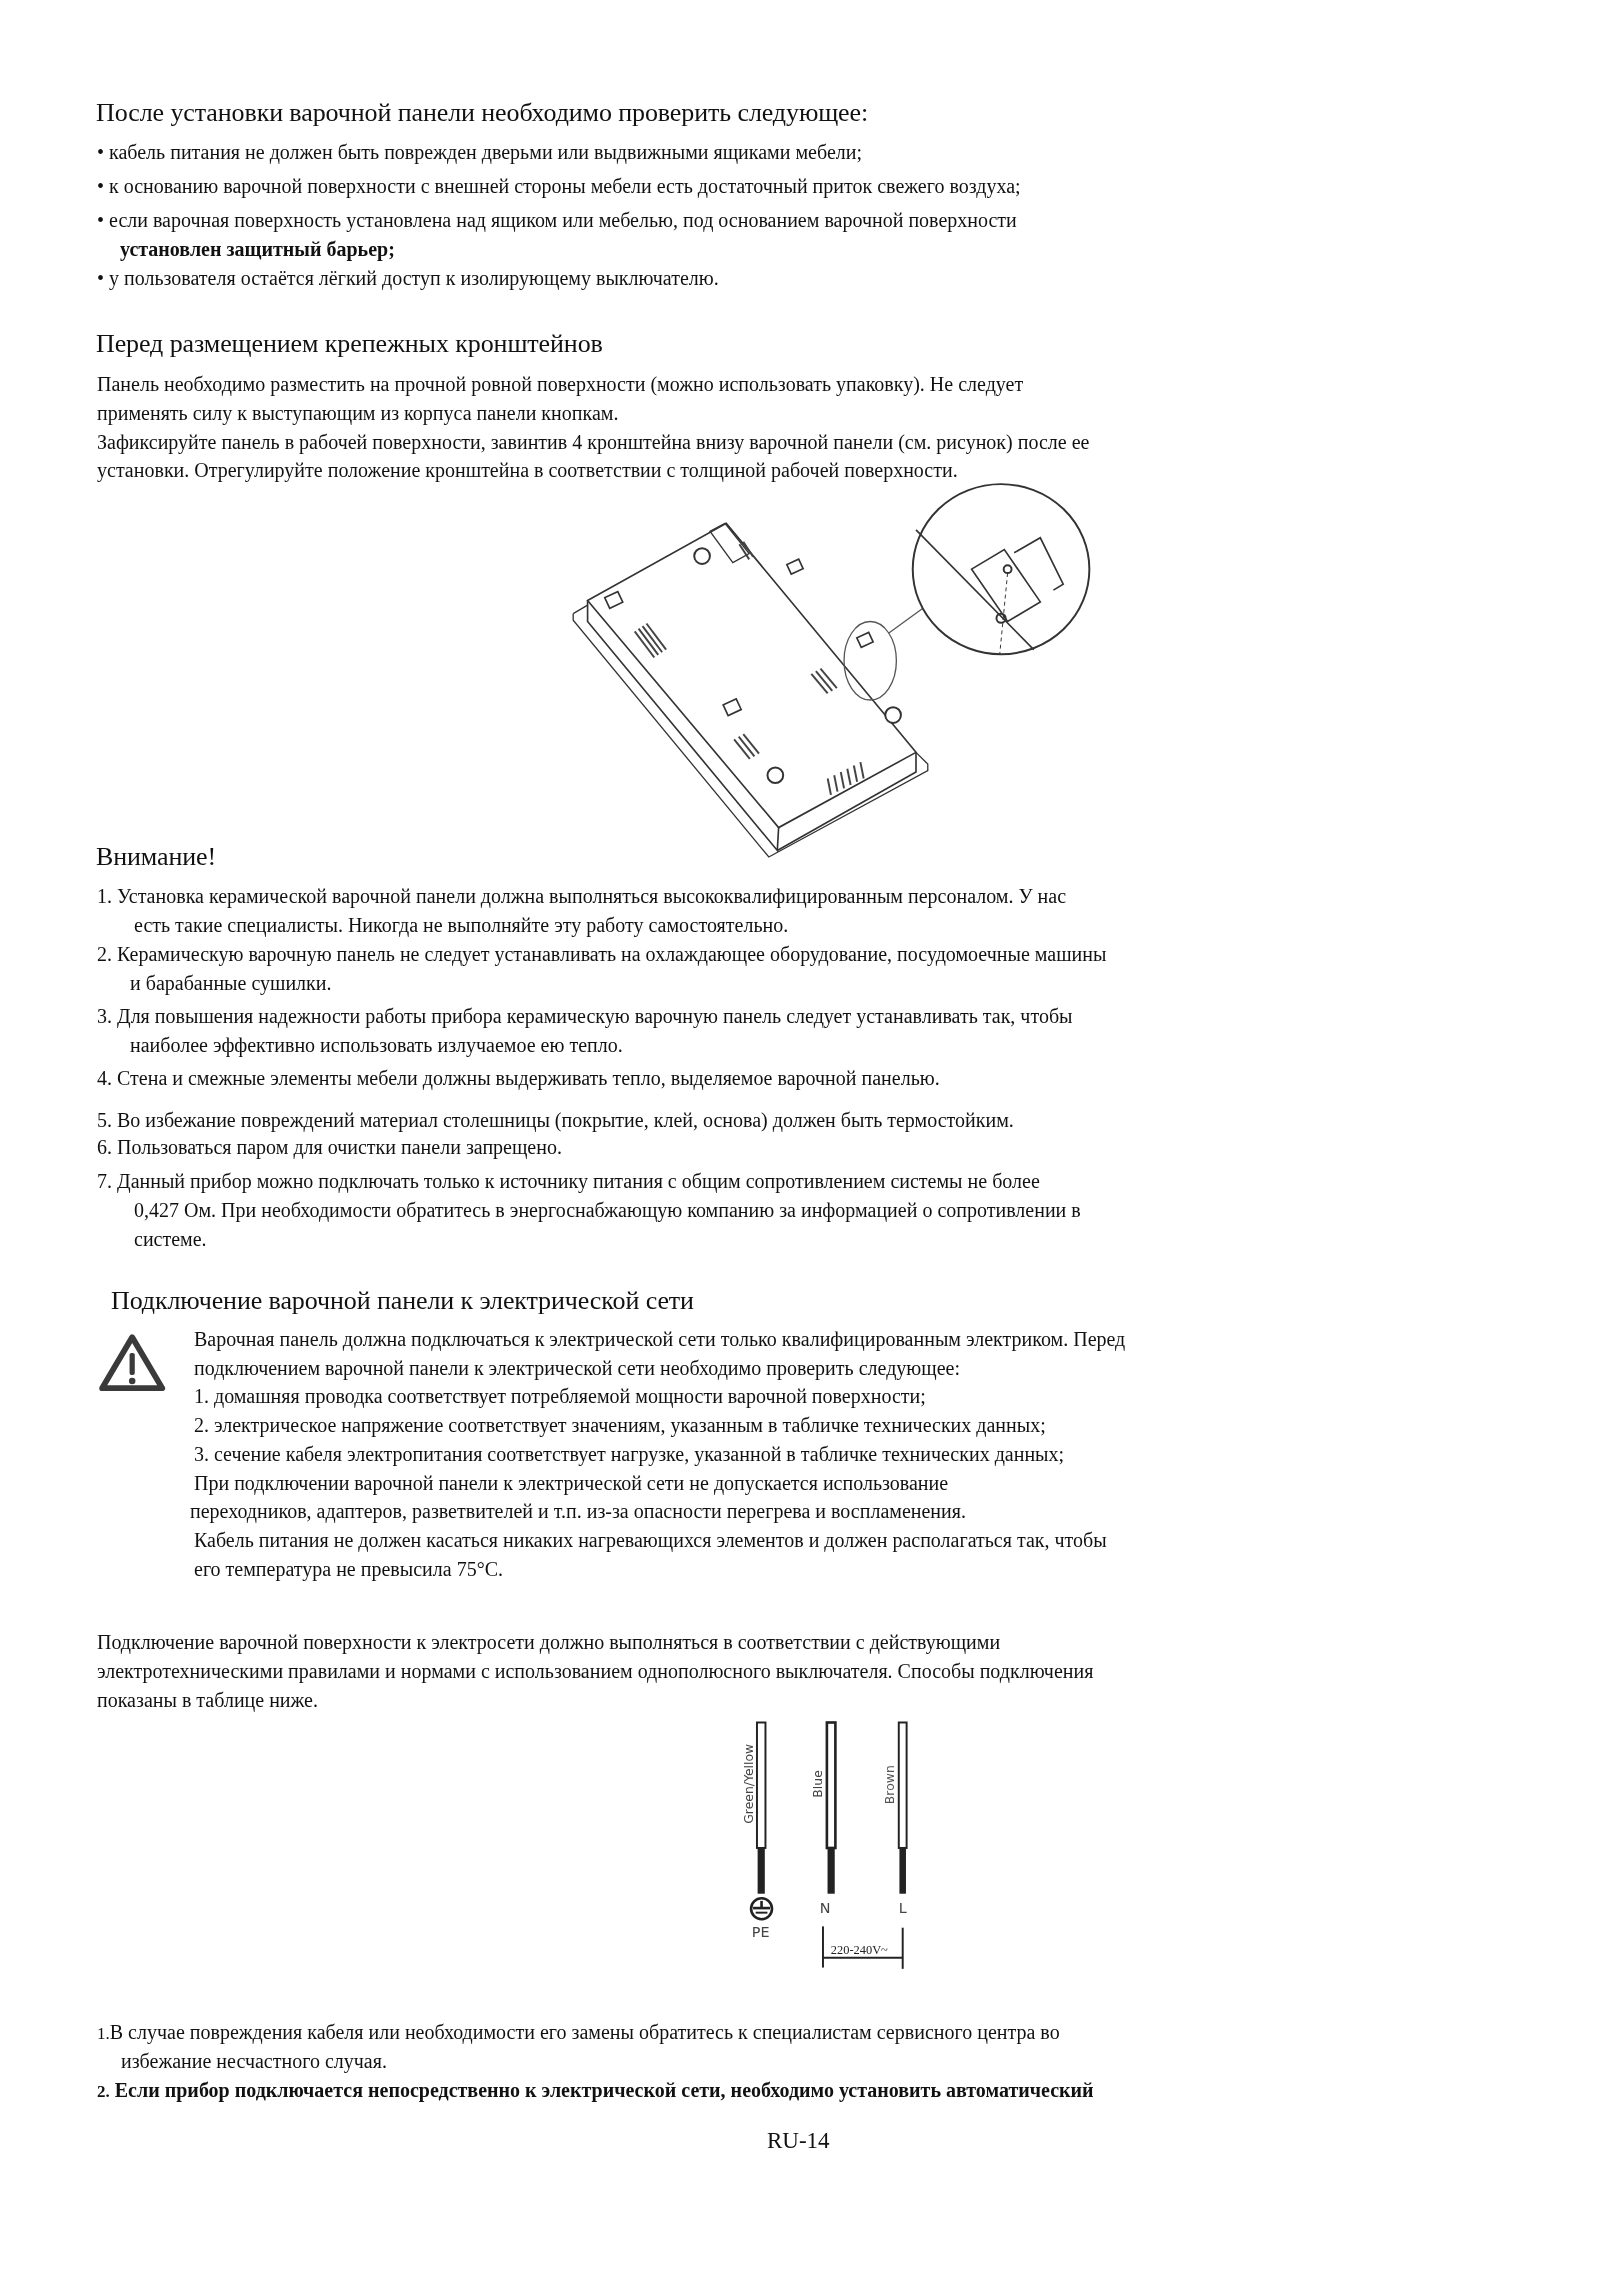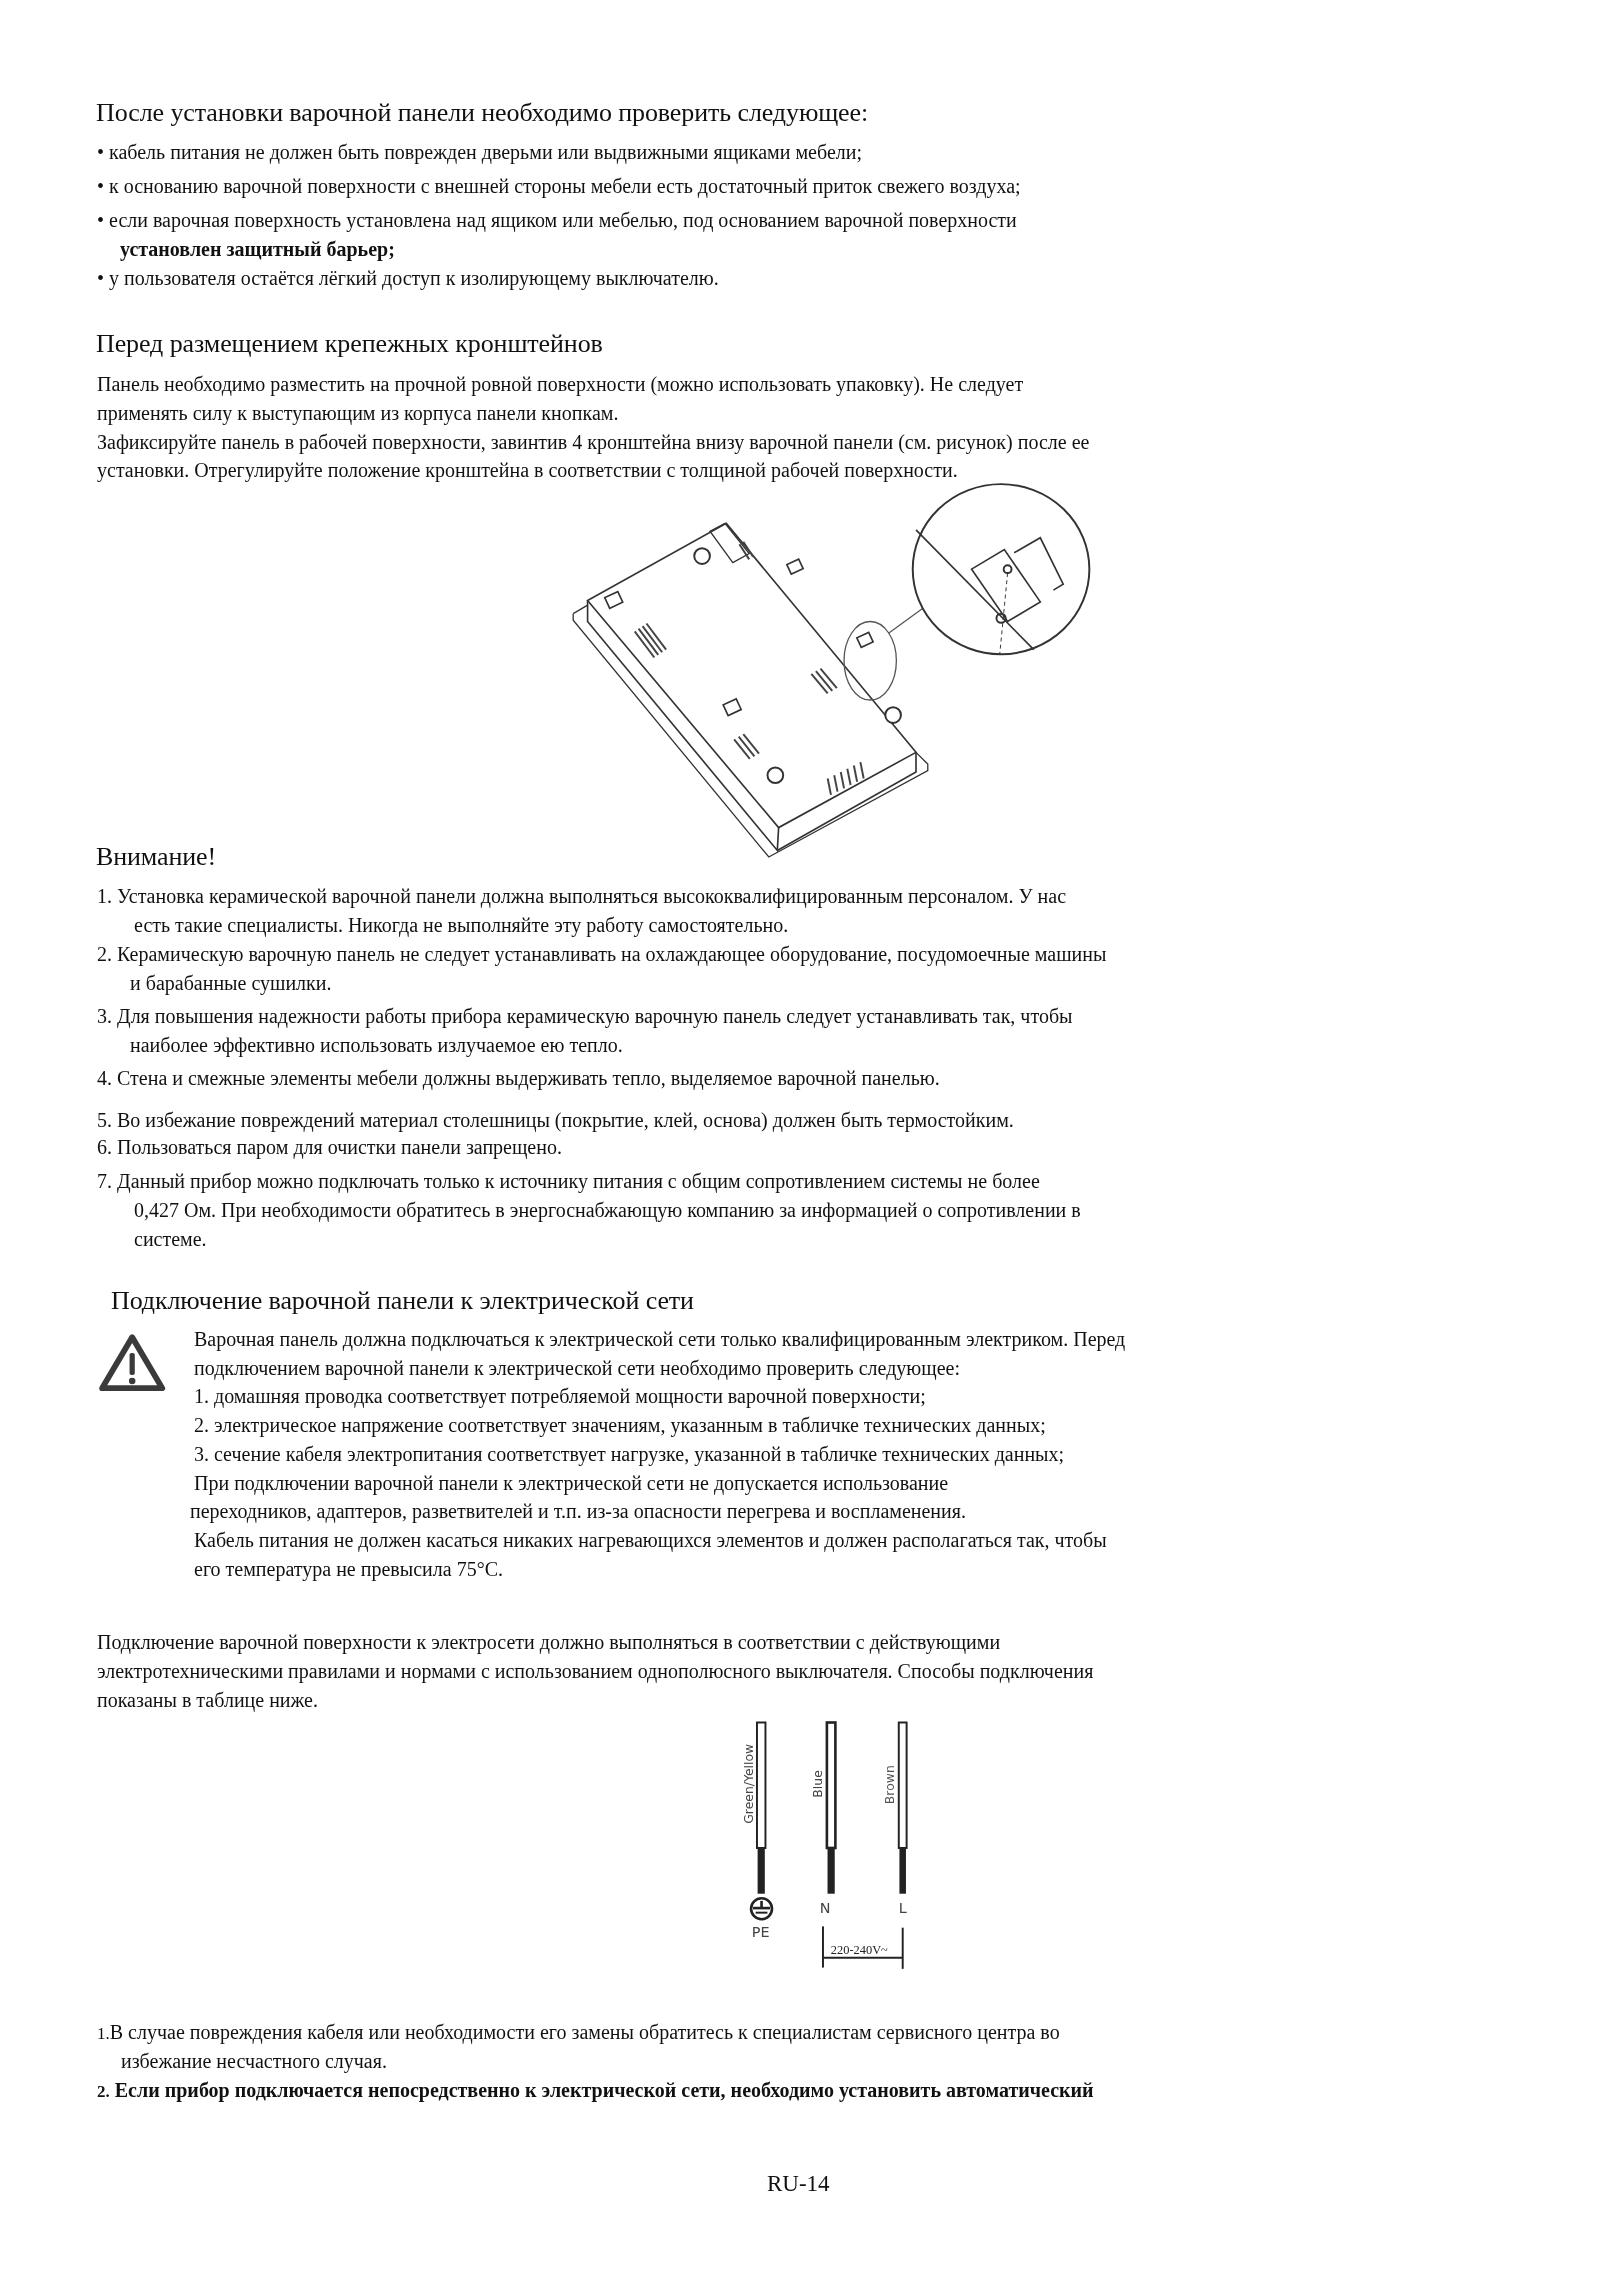--- a/index.html
+++ b/index.html
@@ -160,14 +160,14 @@
 <div class="line" style="left:97px; top:2019px;">
   <span class="small-num">1.</span><span>В случае повреждения кабеля или необходимости его замены обратитесь к специалистам сервисного центра во</span>
 </div>
 <div class="line" style="left:121px; top:2048px;">
   <span>избежание несчастного случая.</span>
 </div>
 <div class="line" style="left:97px; top:2077px;font-weight:bold;">
   <span class="small-num">2.</span><span style="white-space:pre;"> Если прибор подключается непосредственно к электрической сети, необходимо установить автоматический</span>
 </div>
 
-<div class="abs" style="left:767px; top:2127px; font-size:23px; line-height:27.5px;margin-top:43px;">RU-14</div>
+<div class="abs" style="left:767px; top:2127px; font-size:23px; line-height:27.5px;">RU-14</div>
 
 
 </body></html>

